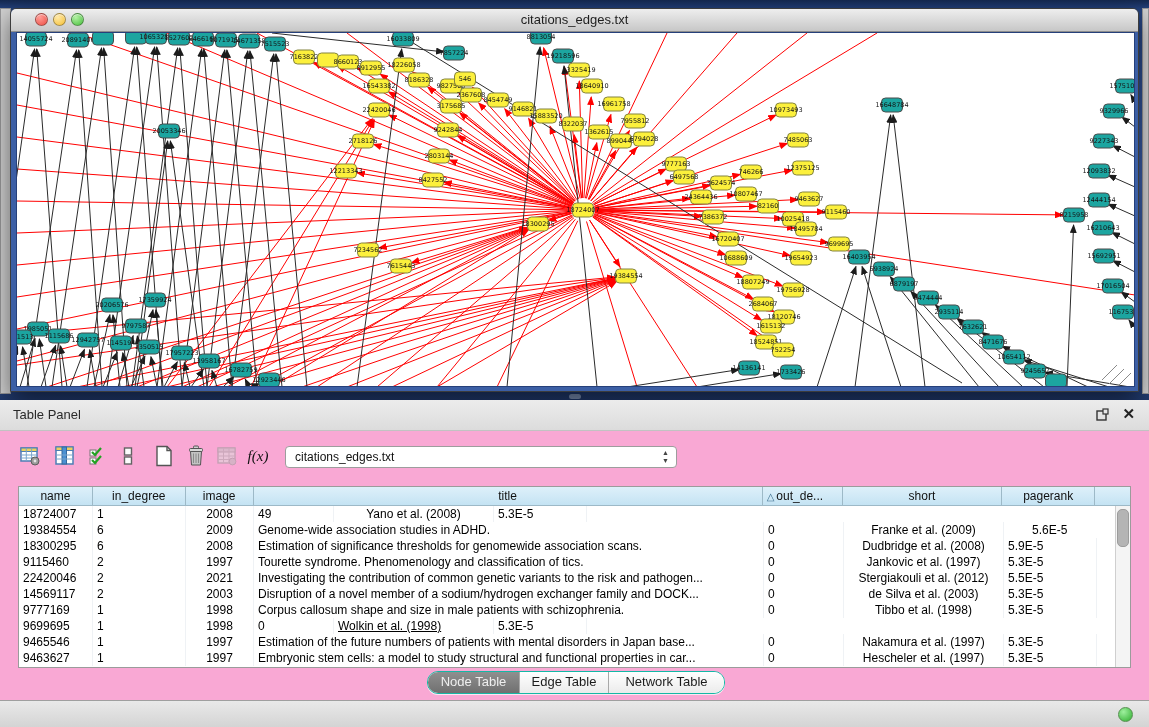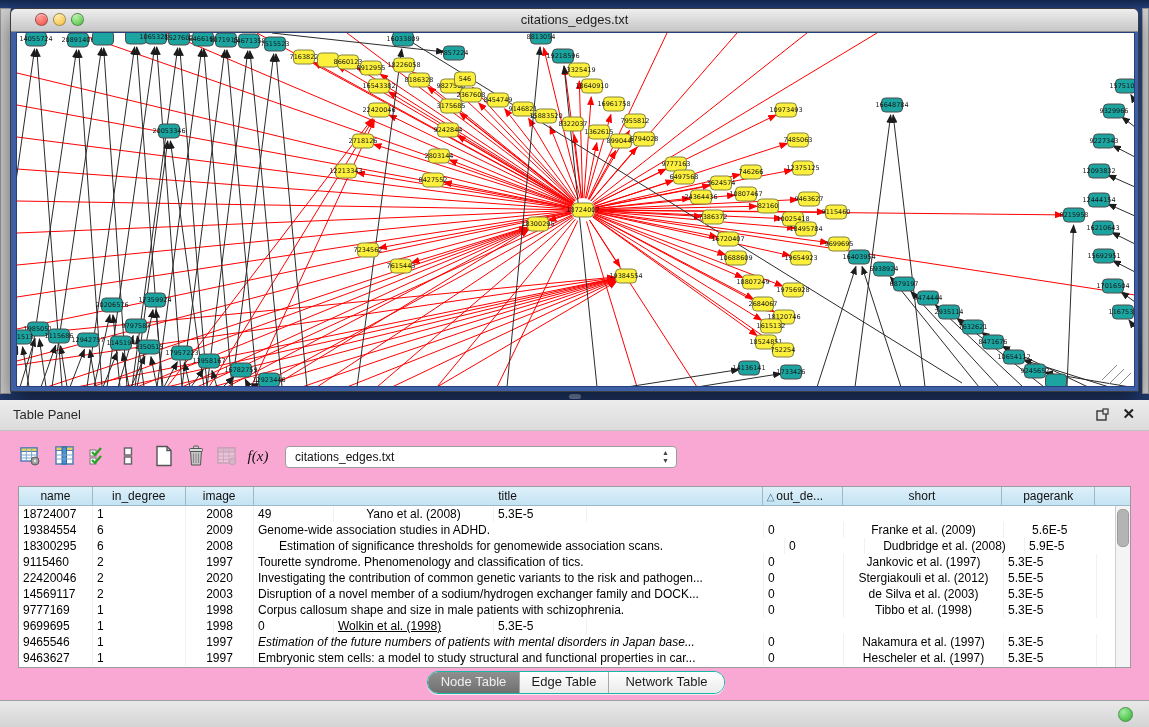--- a/index.html
+++ b/index.html
@@ -602,38 +602,38 @@
           <div class="tcell" style="width: 68px; text-align: center;">2009</div>
           <div class="tcell" style="width: 510px; text-align: left;">Genome-wide association studies in ADHD.</div>
           <div class="tcell" style="width: 80px; text-align: left;">0</div>
           <div class="tcell" style="width: 160px; text-align: center;">Franke et al. (2009)</div>
           <div class="tcell" style="width: 93px; text-align: left; margin-left: 24px;">5.6E-5</div>
         </div>
         <div class="trow">
           <div class="tcell" style="width: 74px; text-align: left;">18300295</div>
           <div class="tcell" style="width: 93px; text-align: left;">6</div>
           <div class="tcell" style="width: 68px; text-align: center;">2008</div>
-          <div class="tcell" style="width: 510px; text-align: left; margin-left: 21px;">Estimation of significance thresholds for genomewide association scans.</div>
+          <div class="tcell" style="width: 510px; text-align: left;">Estimation of significance thresholds for genomewide association scans.</div>
           <div class="tcell" style="width: 80px; text-align: left;">0</div>
           <div class="tcell" style="width: 160px; text-align: center;">Dudbridge et al. (2008)</div>
           <div class="tcell" style="width: 93px; text-align: left;">5.9E-5</div>
         </div>
         <div class="trow">
           <div class="tcell" style="width: 74px; text-align: left;">9115460</div>
           <div class="tcell" style="width: 93px; text-align: left;">2</div>
           <div class="tcell" style="width: 68px; text-align: center;">1997</div>
           <div class="tcell" style="width: 510px; text-align: left;">Tourette syndrome. Phenomenology and classification of tics.</div>
           <div class="tcell" style="width: 80px; text-align: left;">0</div>
           <div class="tcell" style="width: 160px; text-align: center;">Jankovic et al. (1997)</div>
           <div class="tcell" style="width: 93px; text-align: left;">5.3E-5</div>
         </div>
         <div class="trow">
           <div class="tcell" style="width: 74px; text-align: left;">22420046</div>
           <div class="tcell" style="width: 93px; text-align: left;">2</div>
-          <div class="tcell" style="width: 68px; text-align: center;">2020</div>
+          <div class="tcell" style="width: 68px; text-align: center;">2021</div>
           <div class="tcell" style="width: 510px; text-align: left;">Investigating the contribution of common genetic variants to the risk and pathogen...</div>
           <div class="tcell" style="width: 80px; text-align: left;">0</div>
           <div class="tcell" style="width: 160px; text-align: center;">Stergiakouli et al. (2012)</div>
           <div class="tcell" style="width: 93px; text-align: left;">5.5E-5</div>
         </div>
         <div class="trow">
           <div class="tcell" style="width: 74px; text-align: left;">14569117</div>
           <div class="tcell" style="width: 93px; text-align: left;">2</div>
           <div class="tcell" style="width: 68px; text-align: center;">2003</div>
           <div class="tcell" style="width: 510px; text-align: left;">Disruption of a novel member of a sodium/hydrogen exchanger family and DOCK...</div>
@@ -655,21 +655,21 @@
           <div class="tcell" style="width: 93px; text-align: left;">1</div>
           <div class="tcell" style="width: 68px; text-align: center;">1998</div>
           <div class="tcell" style="width: 80px; text-align: left;">0</div>
           <div class="tcell" style="width: 160px; text-align: left; text-decoration: underline;">Wolkin et al. (1998)</div>
           <div class="tcell" style="width: 93px; text-align: left;">5.3E-5</div>
         </div>
         <div class="trow">
           <div class="tcell" style="width: 74px; text-align: left;">9465546</div>
           <div class="tcell" style="width: 93px; text-align: left;">1</div>
           <div class="tcell" style="width: 68px; text-align: center;">1997</div>
-          <div class="tcell" style="width: 510px; text-align: left; font-style: italic;">Estimation of the future numbers of patients with mental disorders in Japan base...</div>
+          <div class="tcell" style="width: 510px; text-align: left;">Estimation of the future numbers of patients with mental disorders in Japan base...</div>
           <div class="tcell" style="width: 80px; text-align: left;">0</div>
           <div class="tcell" style="width: 160px; text-align: center;">Nakamura et al. (1997)</div>
           <div class="tcell" style="width: 93px; text-align: left;">5.3E-5</div>
         </div>
         <div class="trow">
           <div class="tcell" style="width: 74px; text-align: left;">9463627</div>
           <div class="tcell" style="width: 93px; text-align: left;">1</div>
           <div class="tcell" style="width: 68px; text-align: center;">1997</div>
           <div class="tcell" style="width: 510px; text-align: left;">Embryonic stem cells: a model to study structural and functional properties in car...</div>
           <div class="tcell" style="width: 80px; text-align: left;">0</div>

